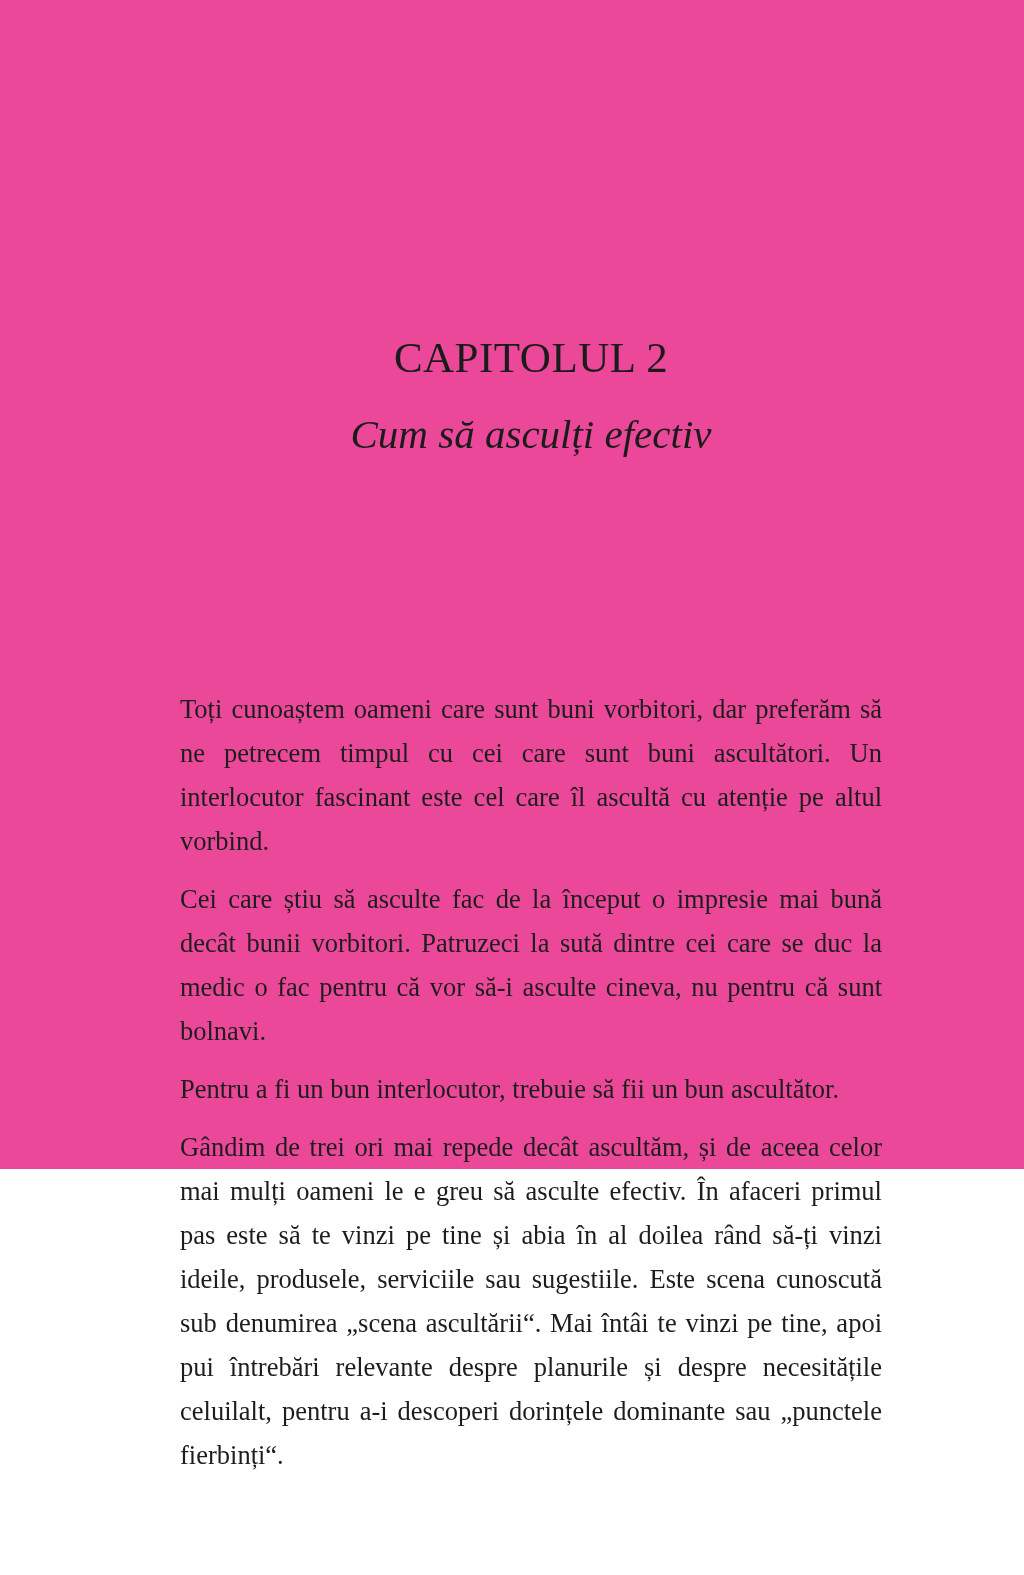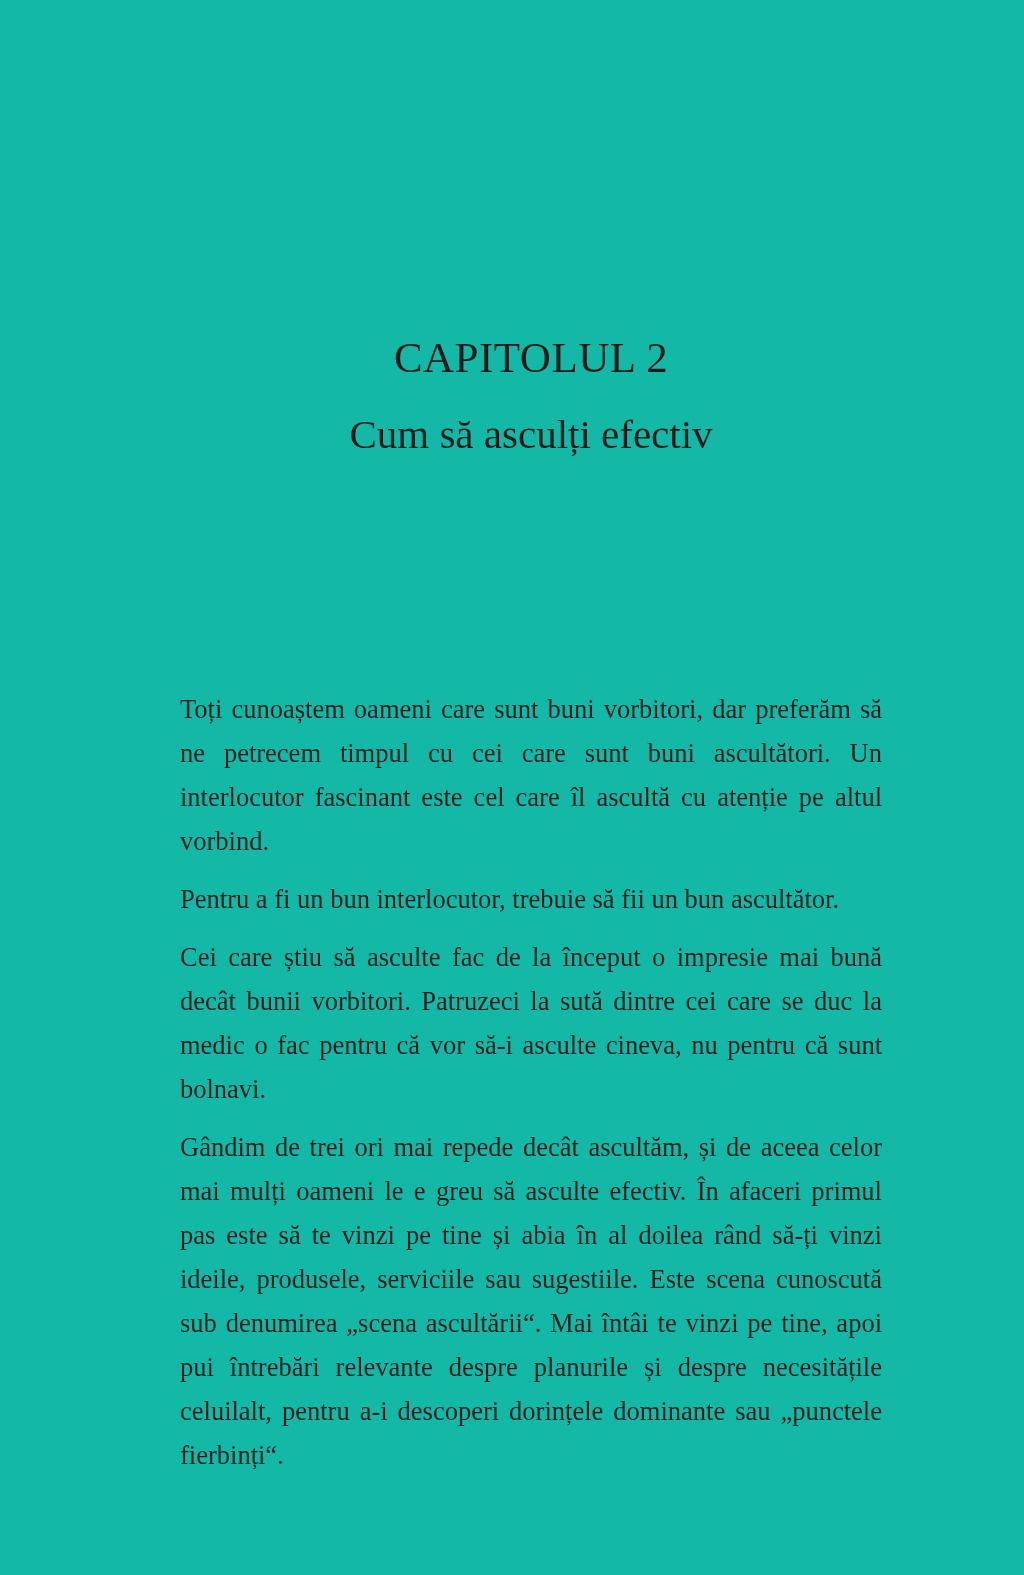--- a/index.html
+++ b/index.html
@@ -10,22 +10,22 @@
   body {
     width: 1024px;
     height: 1575px;
     font-family: "Liberation Serif", "DejaVu Serif", serif;
     color: #1c1c1c;
     overflow: hidden;
   }
   .page {
     position: relative;
     width: 1024px;
-    height: 1575px;
-    background: #14b8a6;
+    height: 1169px;
+    background: #ec4899;
     box-sizing: border-box;
   }
   .content-column {
     position: absolute;
     left: 180px;
     top: 0;
     width: 702px;
   }
   .heading-block {
     padding-top: 332px;
@@ -37,20 +37,21 @@
     letter-spacing: 0.5px;
     line-height: 1.2;
     color: #1b1b1b;
   }
   .chapter-subtitle {
     font-size: 41px;
     font-weight: 400;
     line-height: 1.2;
     margin-top: 26px;
     color: #1b1b1b;
+    font-style: italic;
   }
   .body-text {
     margin-top: 228px;
     font-size: 26.5px;
     line-height: 44px;
     text-align: justify;
     text-justify: inter-word;
     hyphens: auto;
     -webkit-hyphens: auto;
     color: #1d1d1d;
@@ -68,19 +69,19 @@
 <div class="page">
   <div class="content-column">
 
     <div class="heading-block">
       <div class="chapter-title">CAPITOLUL 2</div>
       <div class="chapter-subtitle">Cum să asculți efectiv</div>
     </div>
 
     <div class="body-text">
       <p>Toți cunoaștem oameni care sunt buni vorbitori, dar preferăm să ne petrecem timpul cu cei care sunt buni ascultători. Un interlocutor fascinant este cel care îl ascultă cu atenție pe altul vorbind.</p>
+      <p>Cei care știu să asculte fac de la început o impresie mai bună decât bunii vorbitori. Patruzeci la sută dintre cei care se duc la medic o fac pentru că vor să-i asculte cineva, nu pentru că sunt bolnavi.</p>
       <p>Pentru a fi un bun interlocutor, trebuie să fii un bun ascultător.</p>
-      <p>Cei care știu să asculte fac de la început o impresie mai bună decât bunii vorbitori. Patruzeci la sută dintre cei care se duc la medic o fac pentru că vor să-i asculte cineva, nu pentru că sunt bolnavi.</p>
       <p>Gândim de trei ori mai repede decât ascultăm, și de aceea celor mai mulți oameni le e greu să asculte efectiv. În afaceri primul pas este să te vinzi pe tine și abia în al doilea rând să-ți vinzi ideile, produsele, serviciile sau sugestiile. Este scena cunoscută sub denumirea „scena ascultării“. Mai întâi te vinzi pe tine, apoi pui întrebări relevante despre planurile și despre necesitățile celuilalt, pentru a-i descoperi dorințele dominante sau „punctele fierbinți“.</p>
     </div>
 
   </div>
 </div>
 
 </body></html>

